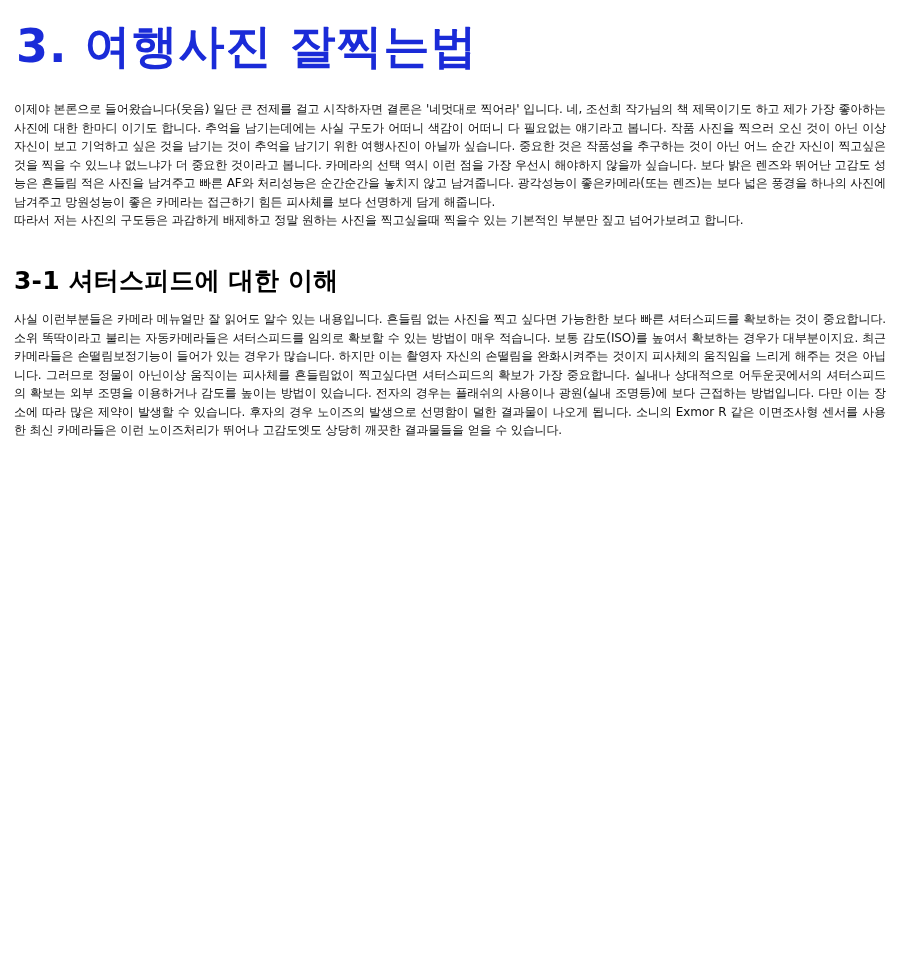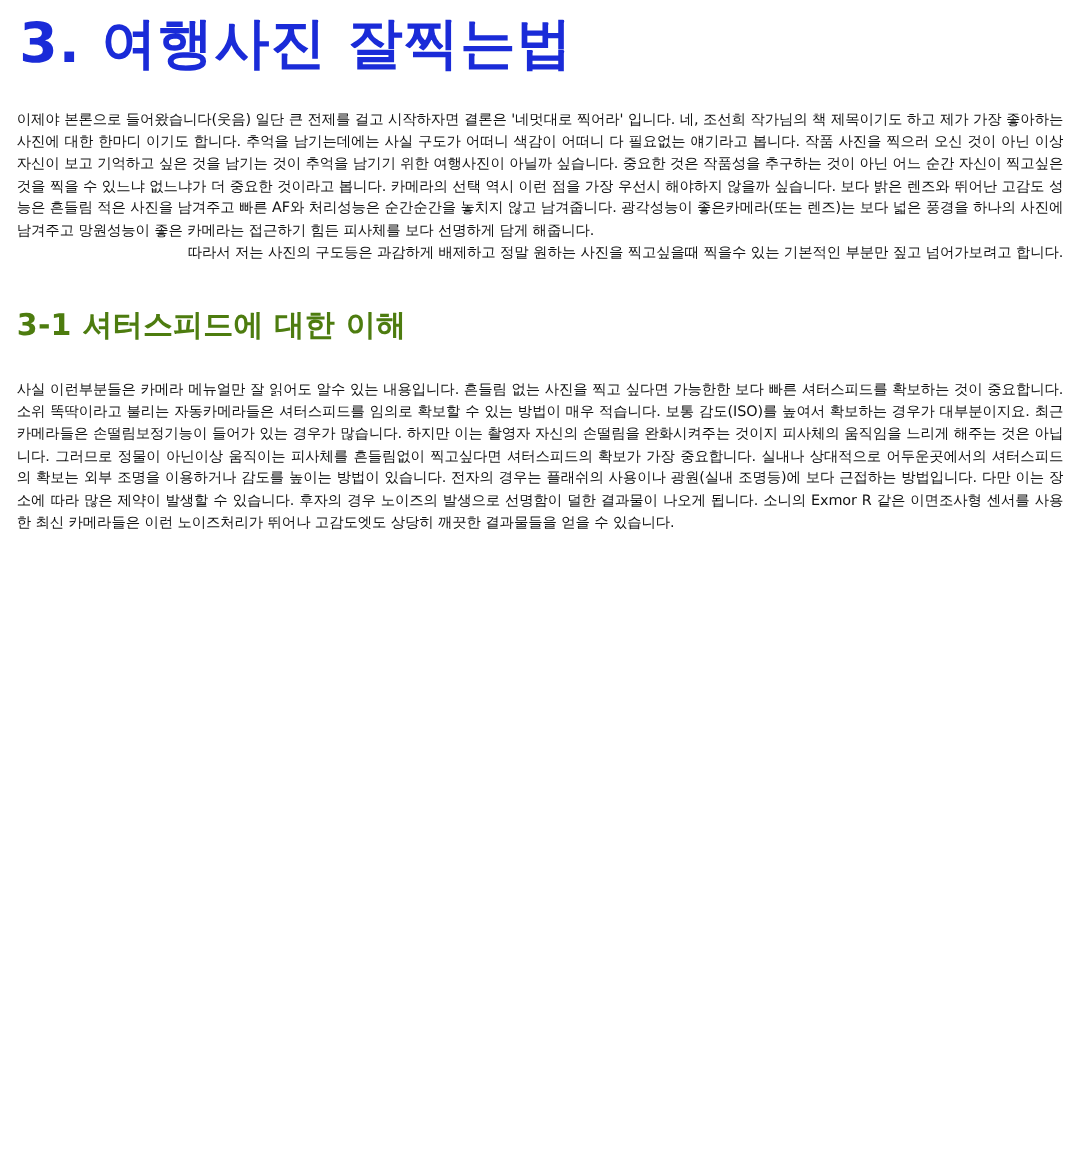--- a/index.html
+++ b/index.html
@@ -11,21 +11,21 @@
     width: 900px;
     height: 963px;
     overflow: hidden;
     font-family: "DejaVu Sans", sans-serif;
   }
   .page {
     position: relative;
     width: 900px;
     height: 930px;
     box-sizing: border-box;
-    padding: 12px 14px 0 14px;
+    padding: 22px 14px 0 14px;
   }
   .doc-title {
     color: #1a2bd8;
     font-family: "DejaVu Sans", sans-serif;
     font-weight: bold;
     font-size: 46px;
     line-height: 1.05;
     letter-spacing: 1px;
     margin: 0 0 30px 2px;
     white-space: nowrap;
@@ -36,28 +36,28 @@
     line-height: 1.545;
     text-align: justify;
     text-justify: inter-character;
     letter-spacing: -0.1px;
     margin: 0;
   }
   .body-block p {
     margin: 0;
   }
   .body-block p.last-line {
-    text-align: right;
+    text-align: left;
   }
   .section-heading {
-    color: #4d7c0f;
+    color: #000000;
     font-weight: bold;
     font-size: 25px;
     line-height: 1.2;
-    margin: 36px 0 29px 0;
+    margin: 36px 0 14px 0;
     letter-spacing: 0.2px;
   }
 </style>
 </head>
 <body>
 
 <div class="page">
 
   <h1 class="doc-title" style="color: rgb(26, 43, 216);">3. 여행사진 잘찍는법</h1>
 

